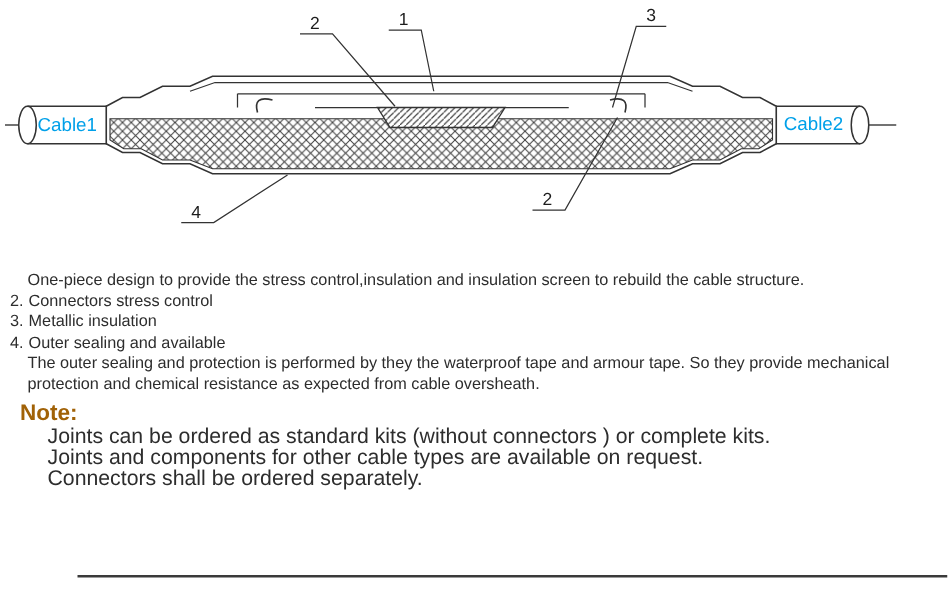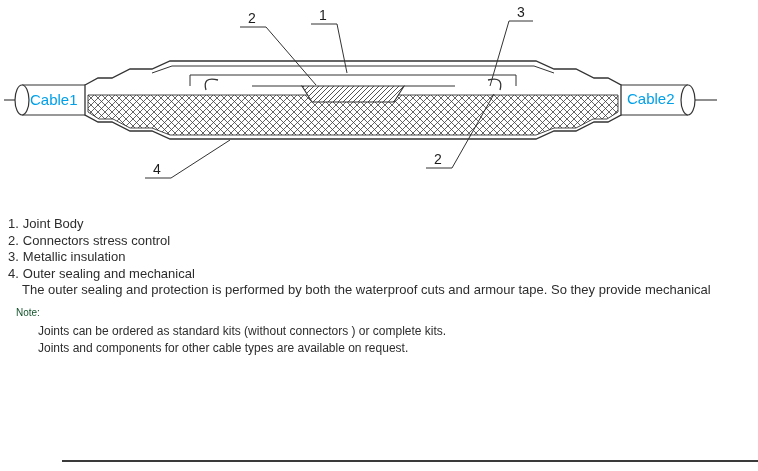--- a/index.html
+++ b/index.html
@@ -11,22 +11,22 @@
   }
   .page { position:relative; width:758px; height:471px; background:#fff; overflow:hidden; }
   svg.diagram { display:block; }
   .diagram text.callout { font-size:14px; fill:#1c1c1c; font-family:"Liberation Sans","DejaVu Sans",sans-serif; }
   .diagram text.cable-label { font-size:15px; font-family:"Liberation Sans","DejaVu Sans",sans-serif; }
   .legend { padding:13px 0 0 8px; font-size:13px; line-height:16.6px; }
   .num { margin-right:4px; }
   .item-head { white-space:nowrap; }
   .item-line { padding-left:14px; white-space:nowrap; }
   .note { padding-left:8px; }
-  .note-label { margin-top:4px; font-size:10px; font-weight:400; color:#14532d; line-height:20px; }
-  .note-line { padding-left:22px; font-size:12px; line-height:17.2px; white-space:nowrap; }
+  .note-label { margin-top:4px; font-size:18px; font-weight:700; color:#a16207; line-height:20px; }
+  .note-line { padding-left:22px; font-size:17px; line-height:17.2px; white-space:nowrap; }
   .bottom-rule { position:absolute; left:62px; width:696px; top:460px; border-top:2px solid #3a3a3a; }
 </style>
 </head>
 <body>
 
 <div class="page">
 
   <svg class="diagram" width="758" height="203" viewBox="0 0 758 203" xmlns="http://www.w3.org/2000/svg">
     <defs>
       <pattern id="mesh" width="7" height="7" patternUnits="userSpaceOnUse">
@@ -88,42 +88,42 @@
       <text class="callout" x="438" y="164" text-anchor="middle">2</text>
       <path d="M426,168 L452,168 L494,94" fill="none" stroke="#333" stroke-width="1"></path>
     </g>
 
     <text class="cable-label" x="30" y="105" fill="#00A0E9">Cable1</text>
     <text class="cable-label" x="627" y="104" fill="#00A0E9">Cable2</text>
   </svg>
 
   <div class="legend">
     <div class="item">
-      <div class="item-head">
-        <span class="num">1.</span><span>Joint Body</span>
-      </div>
+      <div class="item-line">One-piece design to provide the stress control,insulation and insulation screen to rebuild the cable structure.</div>
     </div>
     <div class="item">
       <div class="item-head">
         <span class="num">2.</span><span>Connectors stress control</span>
       </div>
     </div>
     <div class="item">
       <div class="item-head">
         <span class="num">3.</span><span>Metallic insulation</span>
       </div>
     </div>
     <div class="item">
       <div class="item-head">
-        <span class="num">4.</span><span>Outer sealing and mechanical</span>
+        <span class="num">4.</span><span>Outer sealing and available</span>
       </div>
-      <div class="item-line">The outer sealing and protection is performed by both the waterproof cuts and armour tape. So they provide mechanical</div>
+      <div class="item-line">The outer sealing and protection is performed by they the waterproof tape and armour tape. So they provide mechanical</div>
+      <div class="item-line">protection and chemical resistance as expected from cable oversheath.</div>
     </div>
 
     <div class="note">
       <div class="note-label">Note:</div>
       <div class="note-line">Joints can be ordered as standard kits (without connectors ) or complete kits.</div>
       <div class="note-line">Joints and components for other cable types are available on request.</div>
+      <div class="note-line">Connectors shall be ordered separately.</div>
     </div>
   </div>
 
   <div class="bottom-rule"></div>
 </div>
 
 </body></html>

